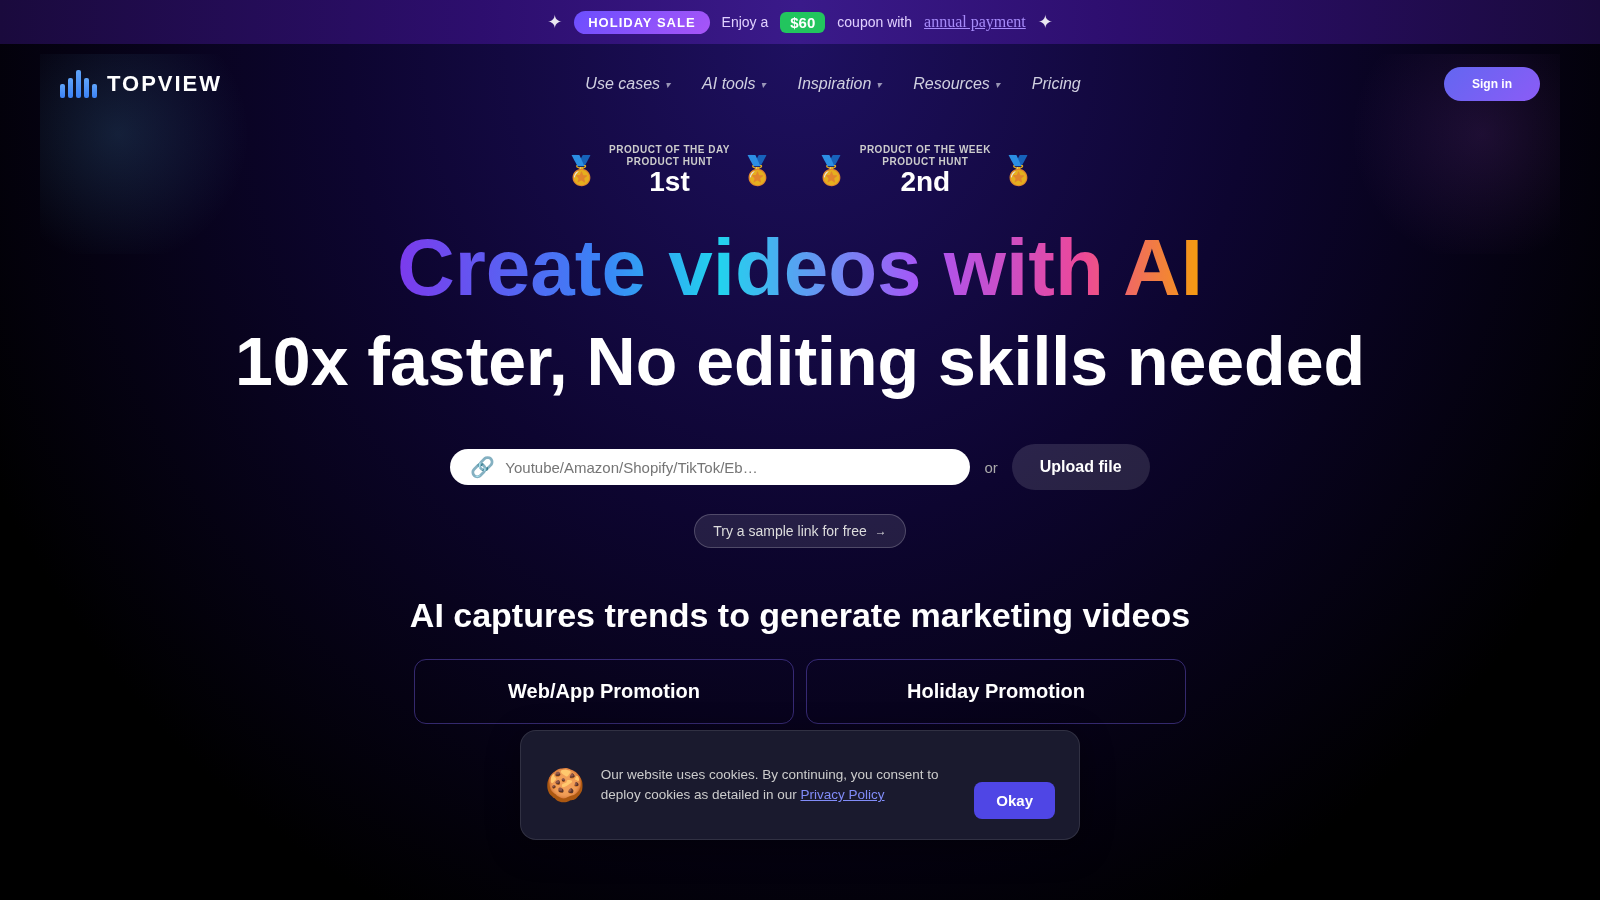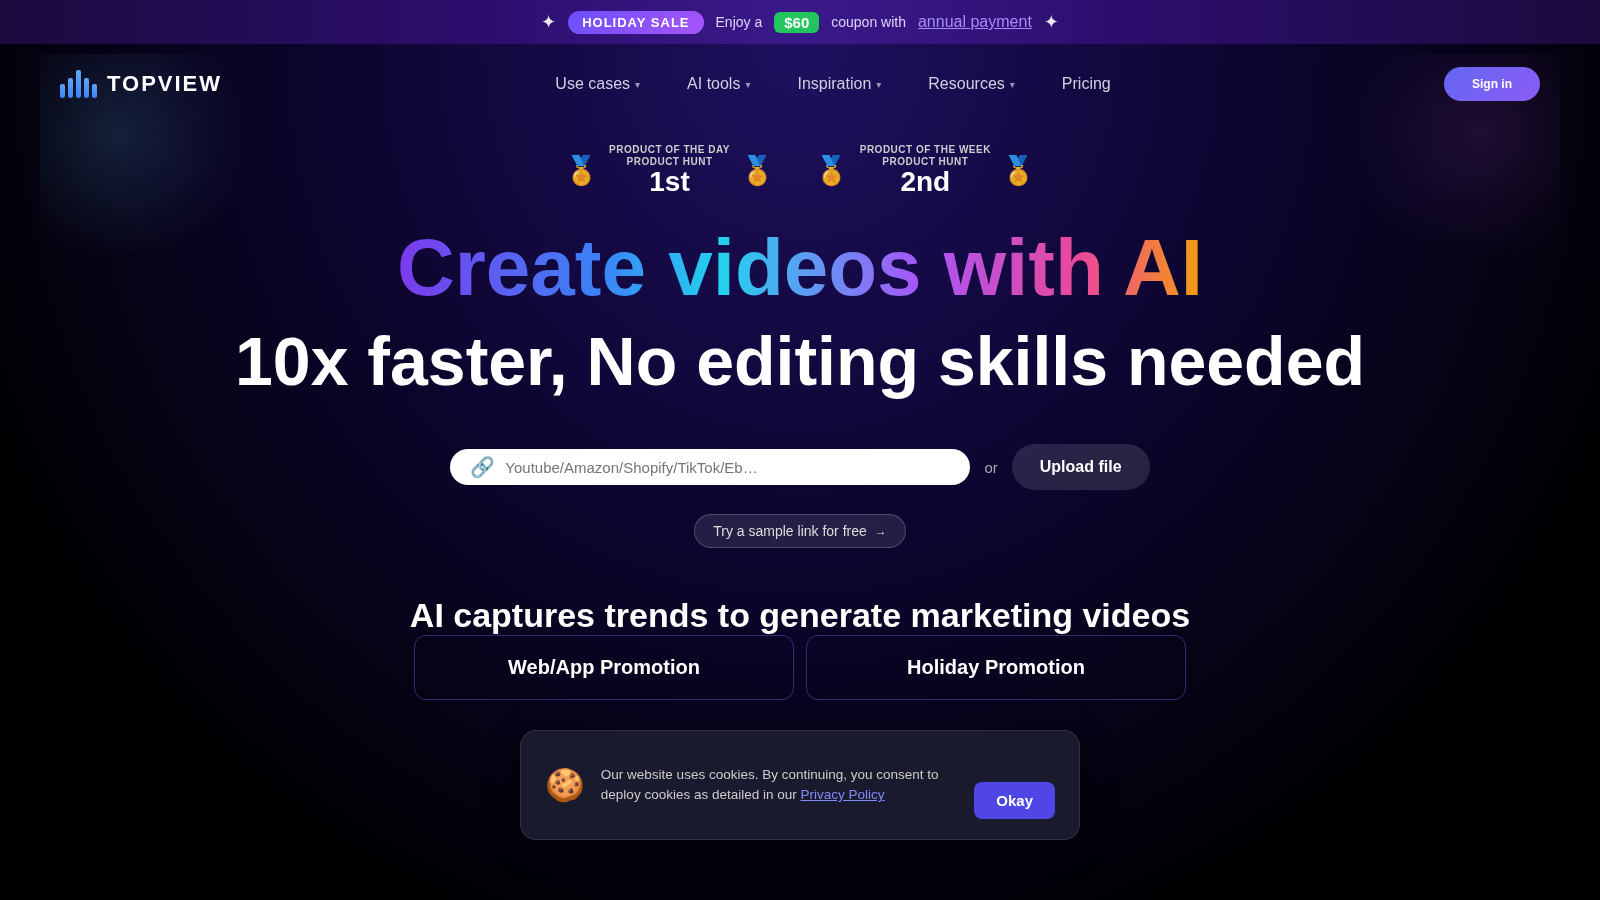--- a/index.html
+++ b/index.html
@@ -48,20 +48,21 @@
       color: #fff;
       font-weight: 700;
       font-size: 15px;
       padding: 2px 10px;
       border-radius: 6px;
     }
     .annual-link {
       color: #a78bfa;
       text-decoration: underline;
       cursor: pointer;
+      font-family: Liberation Serif, serif;
     }
 
     
     .main-bg {
       width: 100%;
       height: 856px;
       background: radial-gradient(ellipse at 50% 0%, #1e1060 0%, #0d0530 40%, #000 80%);
       position: relative;
       overflow: hidden;
     }
@@ -111,21 +112,22 @@
     }
     .logo-text {
       font-size: 22px;
       font-weight: 700;
       letter-spacing: 2px;
       color: #fff;
     }
     .nav-links {
       display: flex;
       align-items: center;
-      gap: 47px;
+      gap: 32px;
+      font-style: italic;
     }
     .nav-item {
       display: flex;
       align-items: center;
       gap: 5px;
       font-size: 16px;
       color: #d0d0e0;
       cursor: pointer;
     }
     .nav-chevron {
@@ -279,20 +281,21 @@
       justify-content: space-between;
     }
     .arrow-icon { font-size: 12px; }
 
     
     .ai-section-title {
       font-size: 34px;
       font-weight: 700;
       color: #fff;
       text-align: center;
+      margin-bottom: 24px;
     }
 
     
     .promo-cards {
       display: flex;
       gap: 0;
       width: 100%;
       justify-content: center;
     }
     .promo-card {

